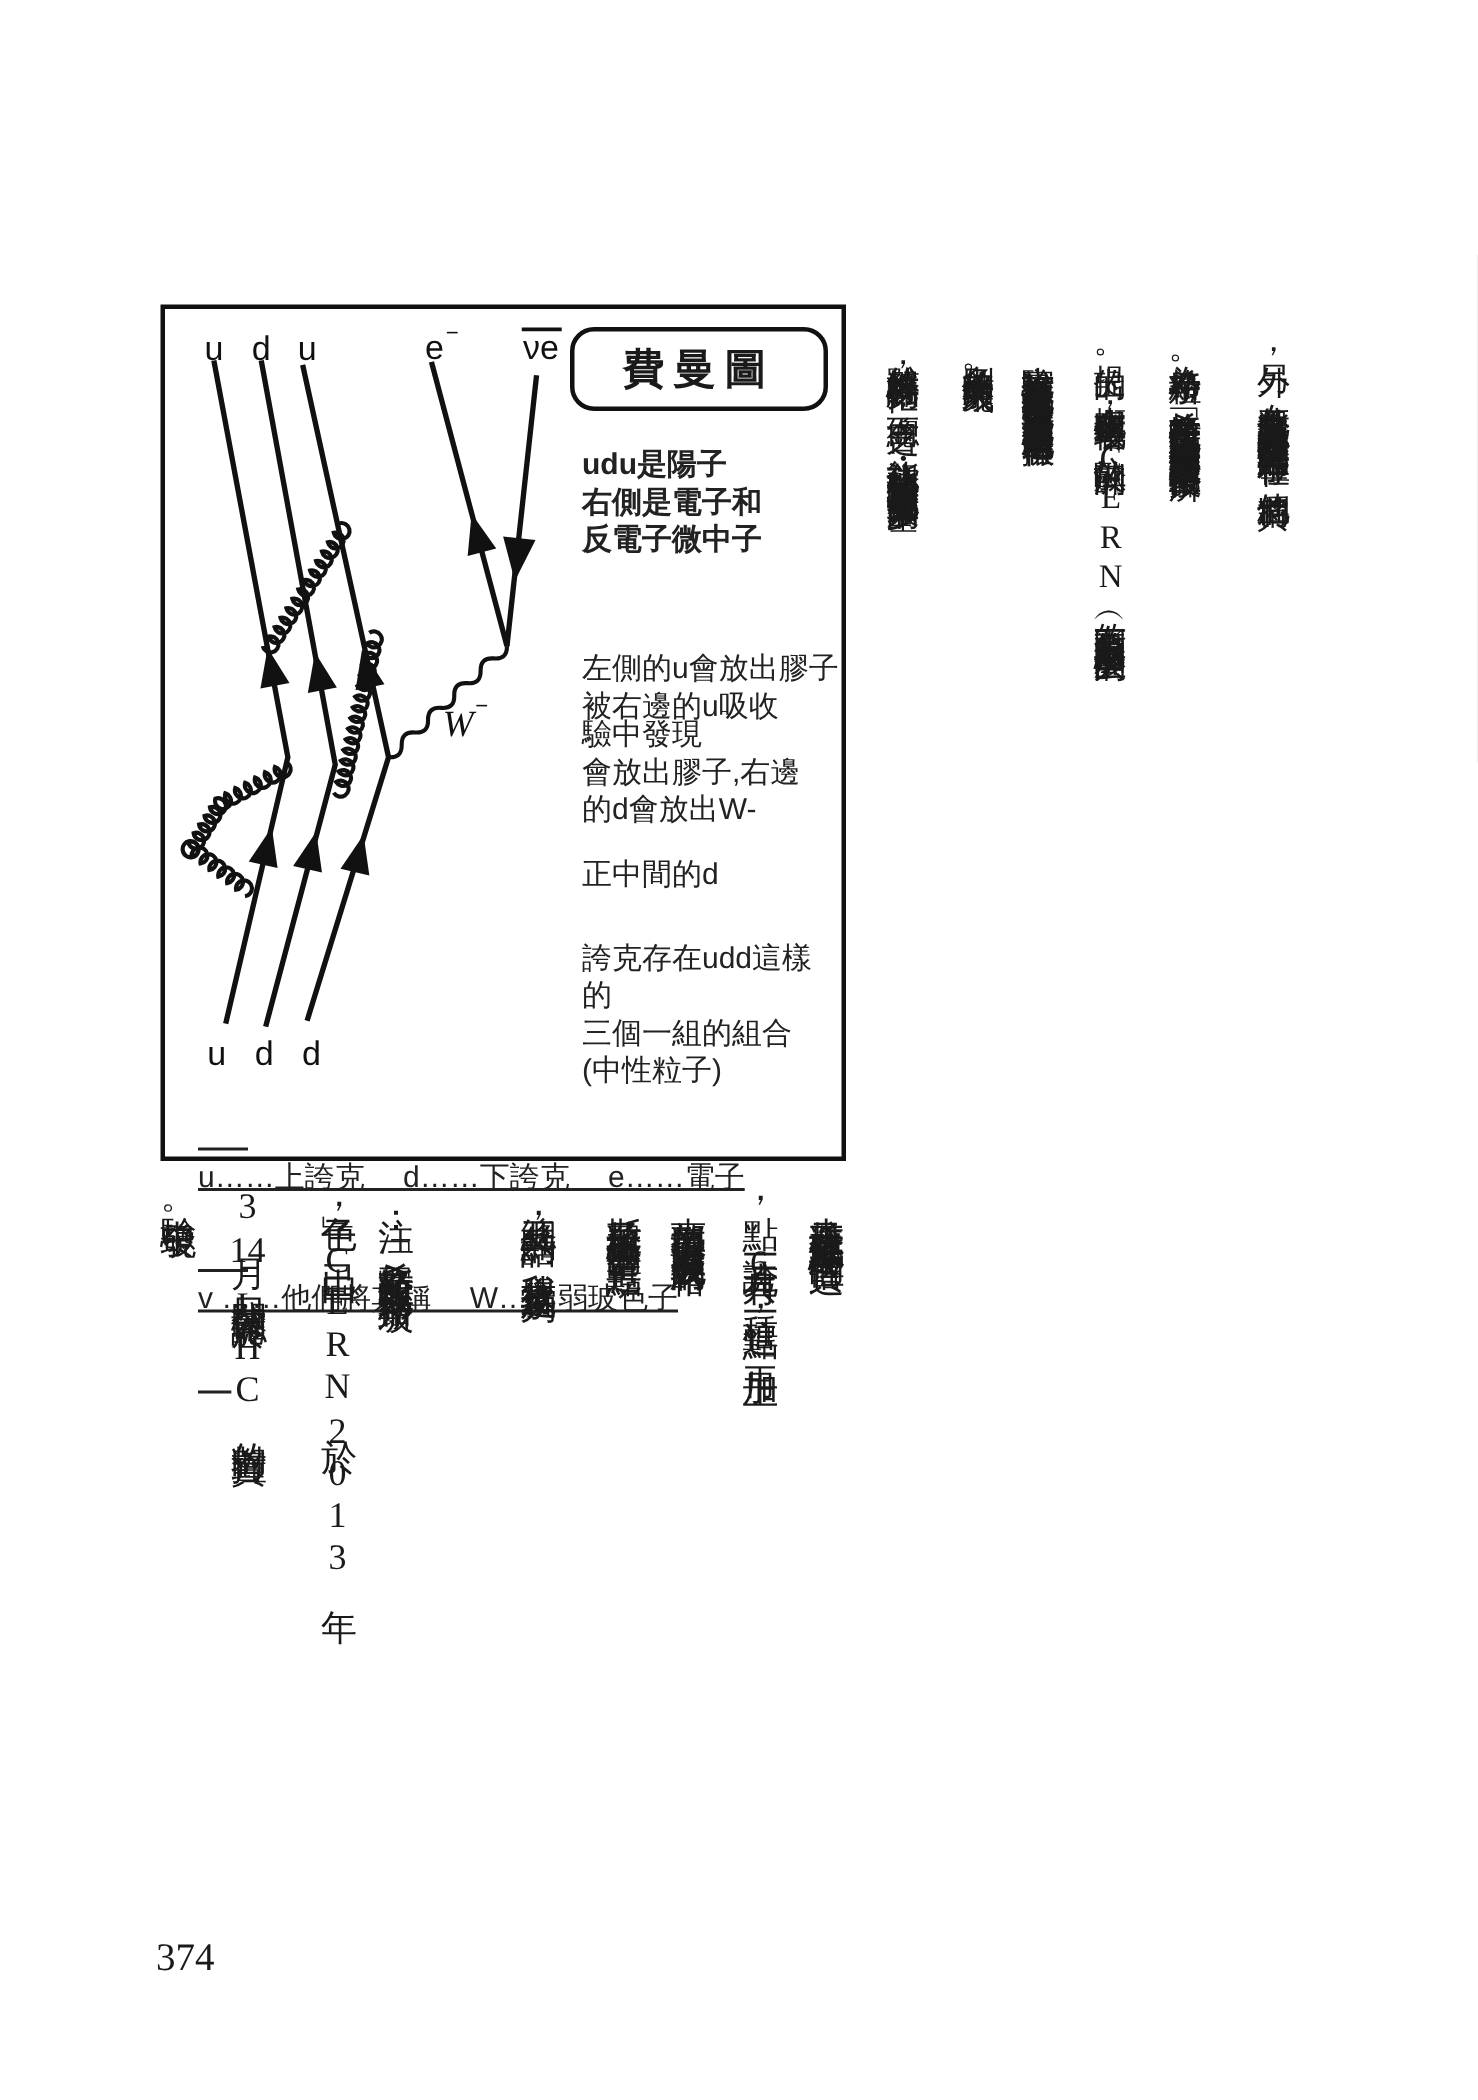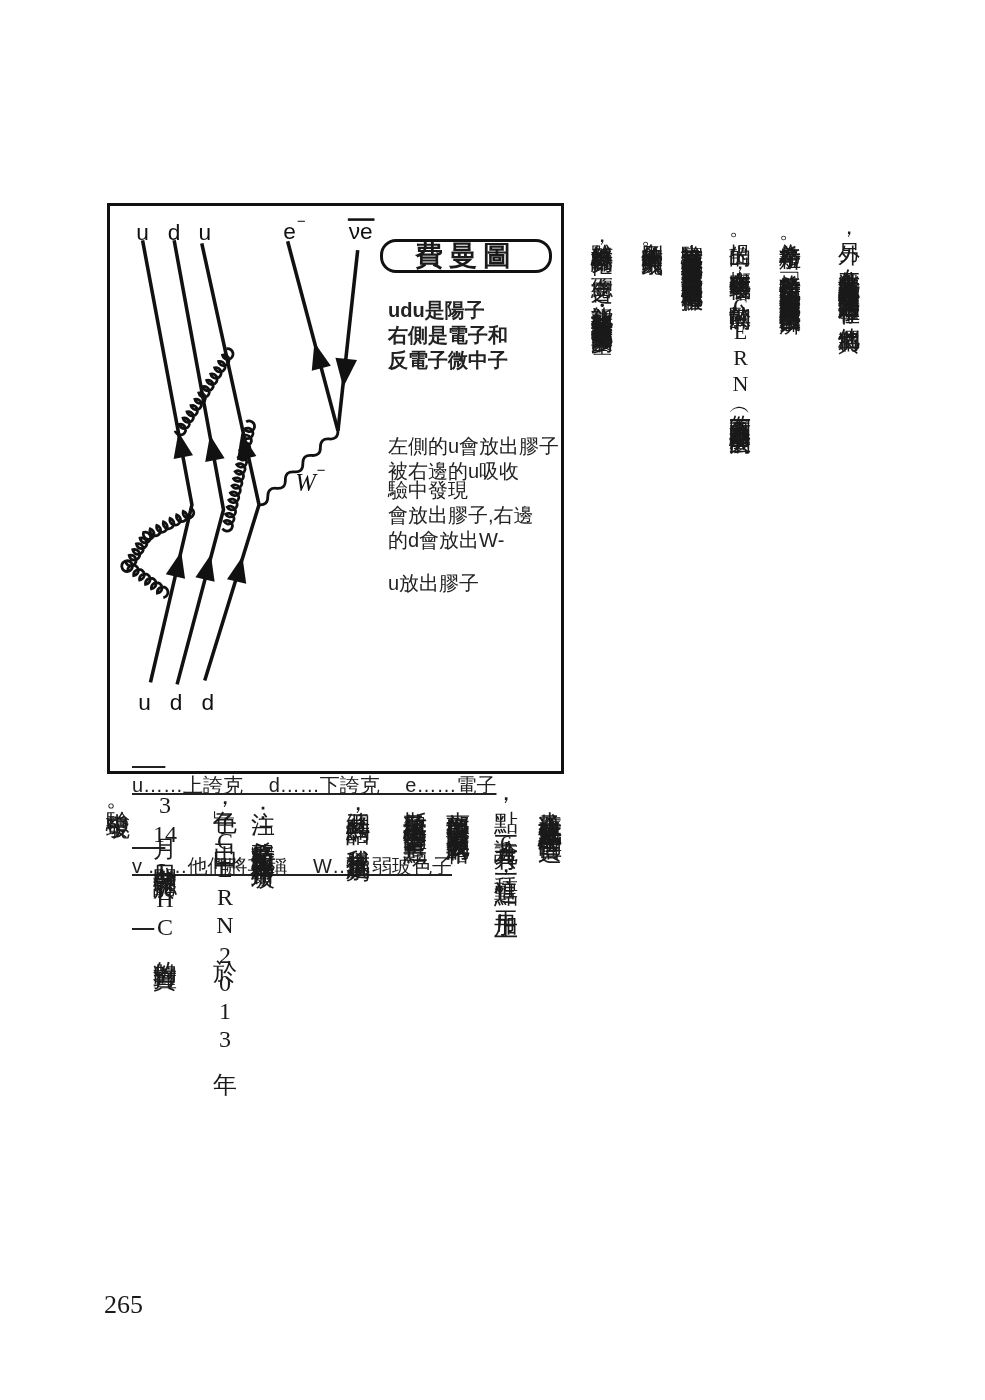--- a/index.html
+++ b/index.html
@@ -21,21 +21,21 @@
   .vcol.bottom { font-size:24px; letter-spacing:2px; line-height:30px; }
   .vcol.note { font-size:24px; letter-spacing:2px; line-height:30px; }
   .tcy { text-combine-upright:all; }
   
   .figure-box {
     position:absolute; left:107px; top:203px; width:457px; height:571px;
     border:3px solid #111; background:#fff;
   }
   .fd-svg { position:absolute; left:0; top:0; width:100%; height:100%; }
   .fig-title {
-    position:absolute; left:270px; top:33px; width:172px; height:34px;
+    position:absolute; left:270px; top:12px; width:172px; height:56px;
     border:3px solid #111; border-radius:16px;
     display:flex; align-items:center; justify-content:center;
     font-family:"Liberation Sans", sans-serif;
     font-weight:bold; font-size:28px; letter-spacing:6px;
   }
   .annot {
     position:absolute; left:278px; width:172px;
     font-family:"Liberation Sans", sans-serif;
     font-size:20px; line-height:25px; white-space:pre-line; color:#222;
   }
@@ -107,21 +107,24 @@
     </div>
 
     <div class="annot" style="top:92px;font-weight:bold;">udu是陽子
 右側是電子和
 反電子微中子</div>
     <div class="annot" style="top:196px;margin-top:32px;">左側的u會放出膠子
 被右邊的u吸收</div>
     <div class="annot" style="top:272px;">驗中發現
 會放出膠子,右邊
 的d會放出W-</div>
-    <div class="annot" style="top:365px;">u放出膠子</div>
+    <div class="annot" style="top:365px;">正中間的d</div>
+    <div class="annot" style="top:421px;">誇克存在udd這樣的
+三個一組的組合
+(中性粒子)</div>
 
     <div class="legend">
       <div>u……上誇克　 d……下誇克 　e……電子</div>
       <div>v ……他們將其稱 　W……弱玻色子</div>
     </div>
   </div>
 
   <div class="vcol main" style="left:834px; top:226px;">另外，在此之外還有人認為有給與基本粒子「重量」的特別的基本粒子存在。他們將其稱</div>
   <div class="vcol main" style="left:775px; top:226px;">為希格斯粒子。希格斯粒子賦予「重量」的這一複雜機制是由本次諾貝爾獎得主南部教授所</div>
   <div class="vcol main" style="left:725px; top:226px;">提出的。大概在明年或者後年，位於歐洲的CERN的有（東京的）山手線一圈那麼大的巨</div>
@@ -133,14 +136,14 @@
   <div class="vcol bottom" style="left:491px; top:792px;">點，誇克一共有6種這一點，再加上</div>
   <div class="vcol bottom" style="left:443px; top:792px;">南部教授提出了還沒有被發現的希格</div>
   <div class="vcol bottom" style="left:400px; top:792px;">斯粒子給與了世界的「重量」這一點，</div>
   <div class="vcol bottom" style="left:343px; top:792px;">總共三點的話，我覺得就足夠了！</div>
 
   <div class="vcol note" style="left:248px; top:792px;">注：「希格斯粒子」即為「希格斯玻</div>
   <div class="vcol note" style="left:210px; top:792px;">色子」，已由CERN於2013年</div>
   <div class="vcol note" style="left:150px; top:792px;"><span>3月</span><span class="tcy">14</span><span>日公開確認於LHC的對撞實</span></div>
   <div class="vcol note" style="left:103px; top:792px;">驗中發現。</div>
 
-  <div class="page-number">265</div>
+  <div class="page-number">374</div>
 </div>
 
 </body></html>

